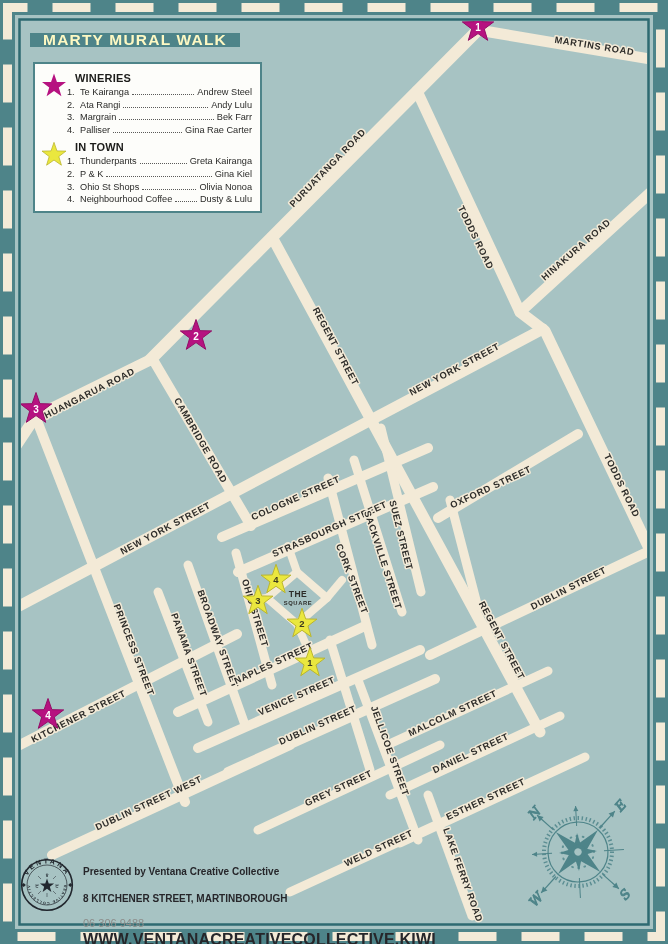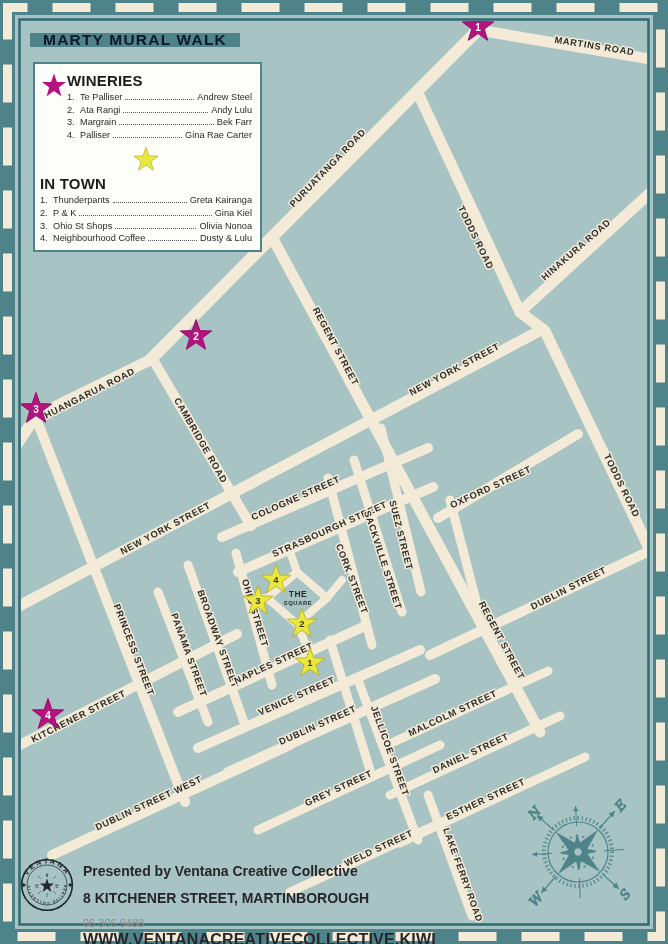--- a/index.html
+++ b/index.html
@@ -6,36 +6,36 @@
   #stage{position:relative;width:668px;height:944px;overflow:hidden;
          font-family:"Liberation Sans",sans-serif;background:#a7c3c3;}
   #mapsvg{position:absolute;left:0;top:0;}
   .rl{font:bold 9.3px "Liberation Sans",sans-serif;fill:#2e2d2a;letter-spacing:.7px;
       text-anchor:middle;paint-order:stroke;stroke:#f3ead7;stroke-width:3px;stroke-linejoin:round;}
   .sq1{font:bold 8.5px "Liberation Sans",sans-serif;fill:#2e2d2a;text-anchor:middle;letter-spacing:.5px;}
   .sq2{font:bold 5.8px "Liberation Sans",sans-serif;fill:#2e2d2a;text-anchor:middle;letter-spacing:.6px;}
   .sn{font:bold 10px "Liberation Sans",sans-serif;text-anchor:middle;}
   .cl{font:italic 13px "DejaVu Serif",serif;fill:#4e8489;text-anchor:middle;}
   .title-bar{position:absolute;left:30px;top:33px;width:210px;height:14px;background:#4e8489;
-     color:#0f172a;font-weight:bold;font-size:15.5px;letter-spacing:1.2px;
+     color:#fef9c3;font-weight:bold;font-size:15.5px;letter-spacing:1.2px;
      display:flex;align-items:center;justify-content:center;z-index:3;}
   .legend{position:absolute;left:33px;top:62px;width:229px;min-height:142px;background:#fdfdfa;
      border:2px solid #4e8489;box-sizing:border-box;padding:7px 8px 5px 5px;z-index:3;}
   .leg-section{display:flex;}
   .leg-star{flex:0 0 27px;display:flex;justify-content:center;padding-top:2px;}
   .leg-body{flex:1;min-width:0;}
-  .leg-head{font-weight:bold;font-size:15px;color:#1c1c1a;margin:1px 0 2px;letter-spacing:.2px;}
+  .leg-head{font-weight:bold;font-size:11px;color:#1c1c1a;margin:1px 8px 2px;letter-spacing:.2px;}
   .leg-row{display:flex;align-items:baseline;font-size:9.2px;color:#2a2a28;line-height:12.6px;}
   .leg-num{flex:0 0 13px;}
   .leg-name{white-space:nowrap;}
   .leg-dots{flex:1;border-bottom:1.5px dotted #5a5a58;margin:0 3px 2px;}
   .leg-artist{white-space:nowrap;text-align:right;}
   .footer{position:absolute;left:20px;top:858px;display:flex;gap:9px;align-items:flex-start;z-index:3;}
   .f-lines{padding-top:7px;}
-  .f1,.f2{font-weight:bold;font-size:14px;color:#26262a;line-height:13px;}
+  .f1,.f2{font-weight:bold;font-size:10px;color:#26262a;line-height:13px;}
   .f2{margin-top:14px;}
   .f3{font-size:11px;color:#8b8b89;line-height:13px;margin-top:12px;}
   .f4{font-weight:bold;font-size:16px;color:#26262a;line-height:13px;margin-top:3px;letter-spacing:.2px;}
 </style>
 </head>
 <body>
 
 <div id="stage">
 
 <svg id="mapsvg" width="668" height="944" viewBox="0 0 668 944">
@@ -220,21 +220,21 @@
   <div class="leg-section">
     <div class="leg-star">
       <svg width="26" height="26" viewBox="-17 -17 34 34">
             <use href="#st5" fill="#b61280"></use>
           </svg>
     </div>
     <div class="leg-body">
       <div class="leg-head">WINERIES</div>
       <div class="leg-row">
         <span class="leg-num">1.</span>
-        <span class="leg-name">Te Palliser</span>
+        <span class="leg-name">Te Kairanga</span>
         <span class="leg-dots"></span>
         <span class="leg-artist">Andrew Steel</span>
       </div>
       <div class="leg-row">
         <span class="leg-num">2.</span>
         <span class="leg-name">Ata Rangi</span>
         <span class="leg-dots"></span>
         <span class="leg-artist">Andy Lulu</span>
       </div>
       <div class="leg-row">
@@ -244,21 +244,21 @@
         <span class="leg-artist">Bek Farr</span>
       </div>
       <div class="leg-row">
         <span class="leg-num">4.</span>
         <span class="leg-name">Palliser</span>
         <span class="leg-dots"></span>
         <span class="leg-artist">Gina Rae Carter</span>
       </div>
     </div>
   </div>
-  <div class="leg-section" style="margin-top:4px;flex-direction:column;">
+  <div class="leg-section" style="margin-top:4px;">
     <div class="leg-star">
       <svg width="26" height="26" viewBox="-17 -17 34 34">
             <use href="#st5" fill="#eae73e" stroke="#b8b32a" stroke-width="1"></use>
           </svg>
     </div>
     <div class="leg-body">
       <div class="leg-head">IN TOWN</div>
       <div class="leg-row">
         <span class="leg-num">1.</span>
         <span class="leg-name">Thunderpants</span>

